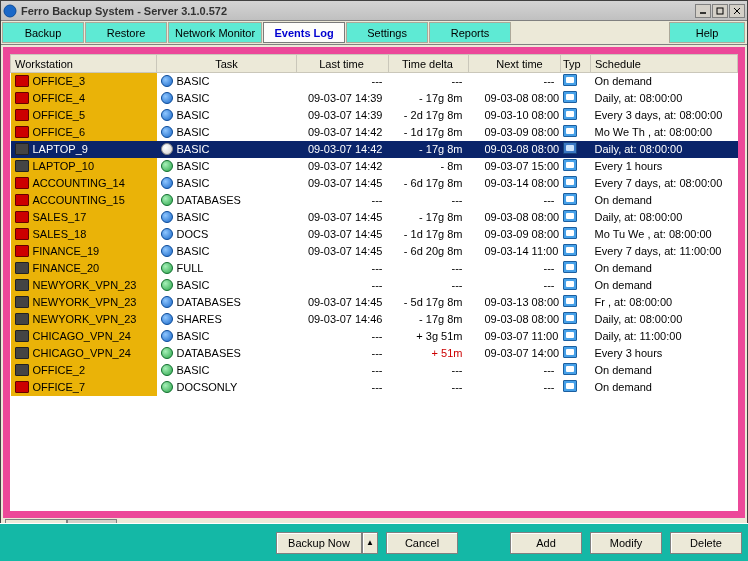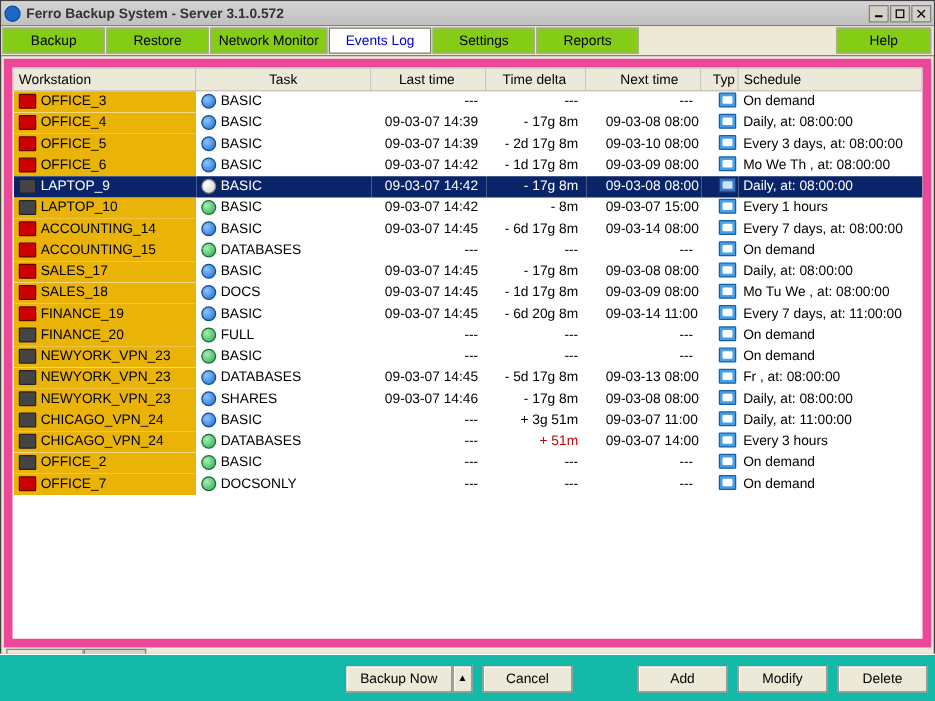--- a/index.html
+++ b/index.html
@@ -37,32 +37,32 @@
   }
   .toolbar {
     display: flex;
     height: 24px;
     background: #ece9d8;
     border-bottom: 1px solid #808080;
     padding: 1px;
   }
   .tool-btn {
     border: 1px solid #aca899;
-    background: #84cc16;
+    background: #5eead4;
     padding: 0 6px;
     display: flex; align-items: center; justify-content: center;
     cursor: pointer;
     margin-right: 1px;
     font-size: 11px;
     min-width: 82px;
     color: #000;
   }
   .tool-btn.active {
     color: #0000d0;
-    font-weight: normal;
+    font-weight: bold;
     border: 1px solid #7a7a7a;
     background: #fdfdfb;
   }
   .tool-btn.help { margin-left: auto; min-width: 76px; }
   .table-container {
     height: 471px;
     border: 7px solid #ec4899;
     margin: 2px;
     background: #fff;
     overflow: hidden;
@@ -86,21 +86,21 @@
     overflow: hidden;
     text-overflow: clip;
   }
   tbody tr.selected { background: #0a246a; color: #fff; }
   tbody tr.selected td { color:#fff; }
   .col-ws  { width: 146px; }
   .col-task{ width: 140px; text-align: center; }
   .col-lt  { width: 92px; text-align: right; padding-right: 6px;}
   .col-td  { width: 80px; text-align: right; padding-right: 6px;}
   .col-nt  { width: 92px; text-align: right; padding-right: 6px; padding-left: 16px;}
-  .col-typ { width: 30px; text-align:right; padding:0 2px;}
+  .col-typ { width: 30px; text-align:left; padding:0 2px;}
   .col-sch { width: auto; }
   th.col-lt, th.col-td, th.col-nt { text-align:center; }
   .ws-cell { display:flex; align-items:center; gap:4px; }
   .ws-icon {
     width:14px; height:12px;
     background: #c00;
     border:1px solid #600;
     position:relative;
     border-radius:1px;
   }

